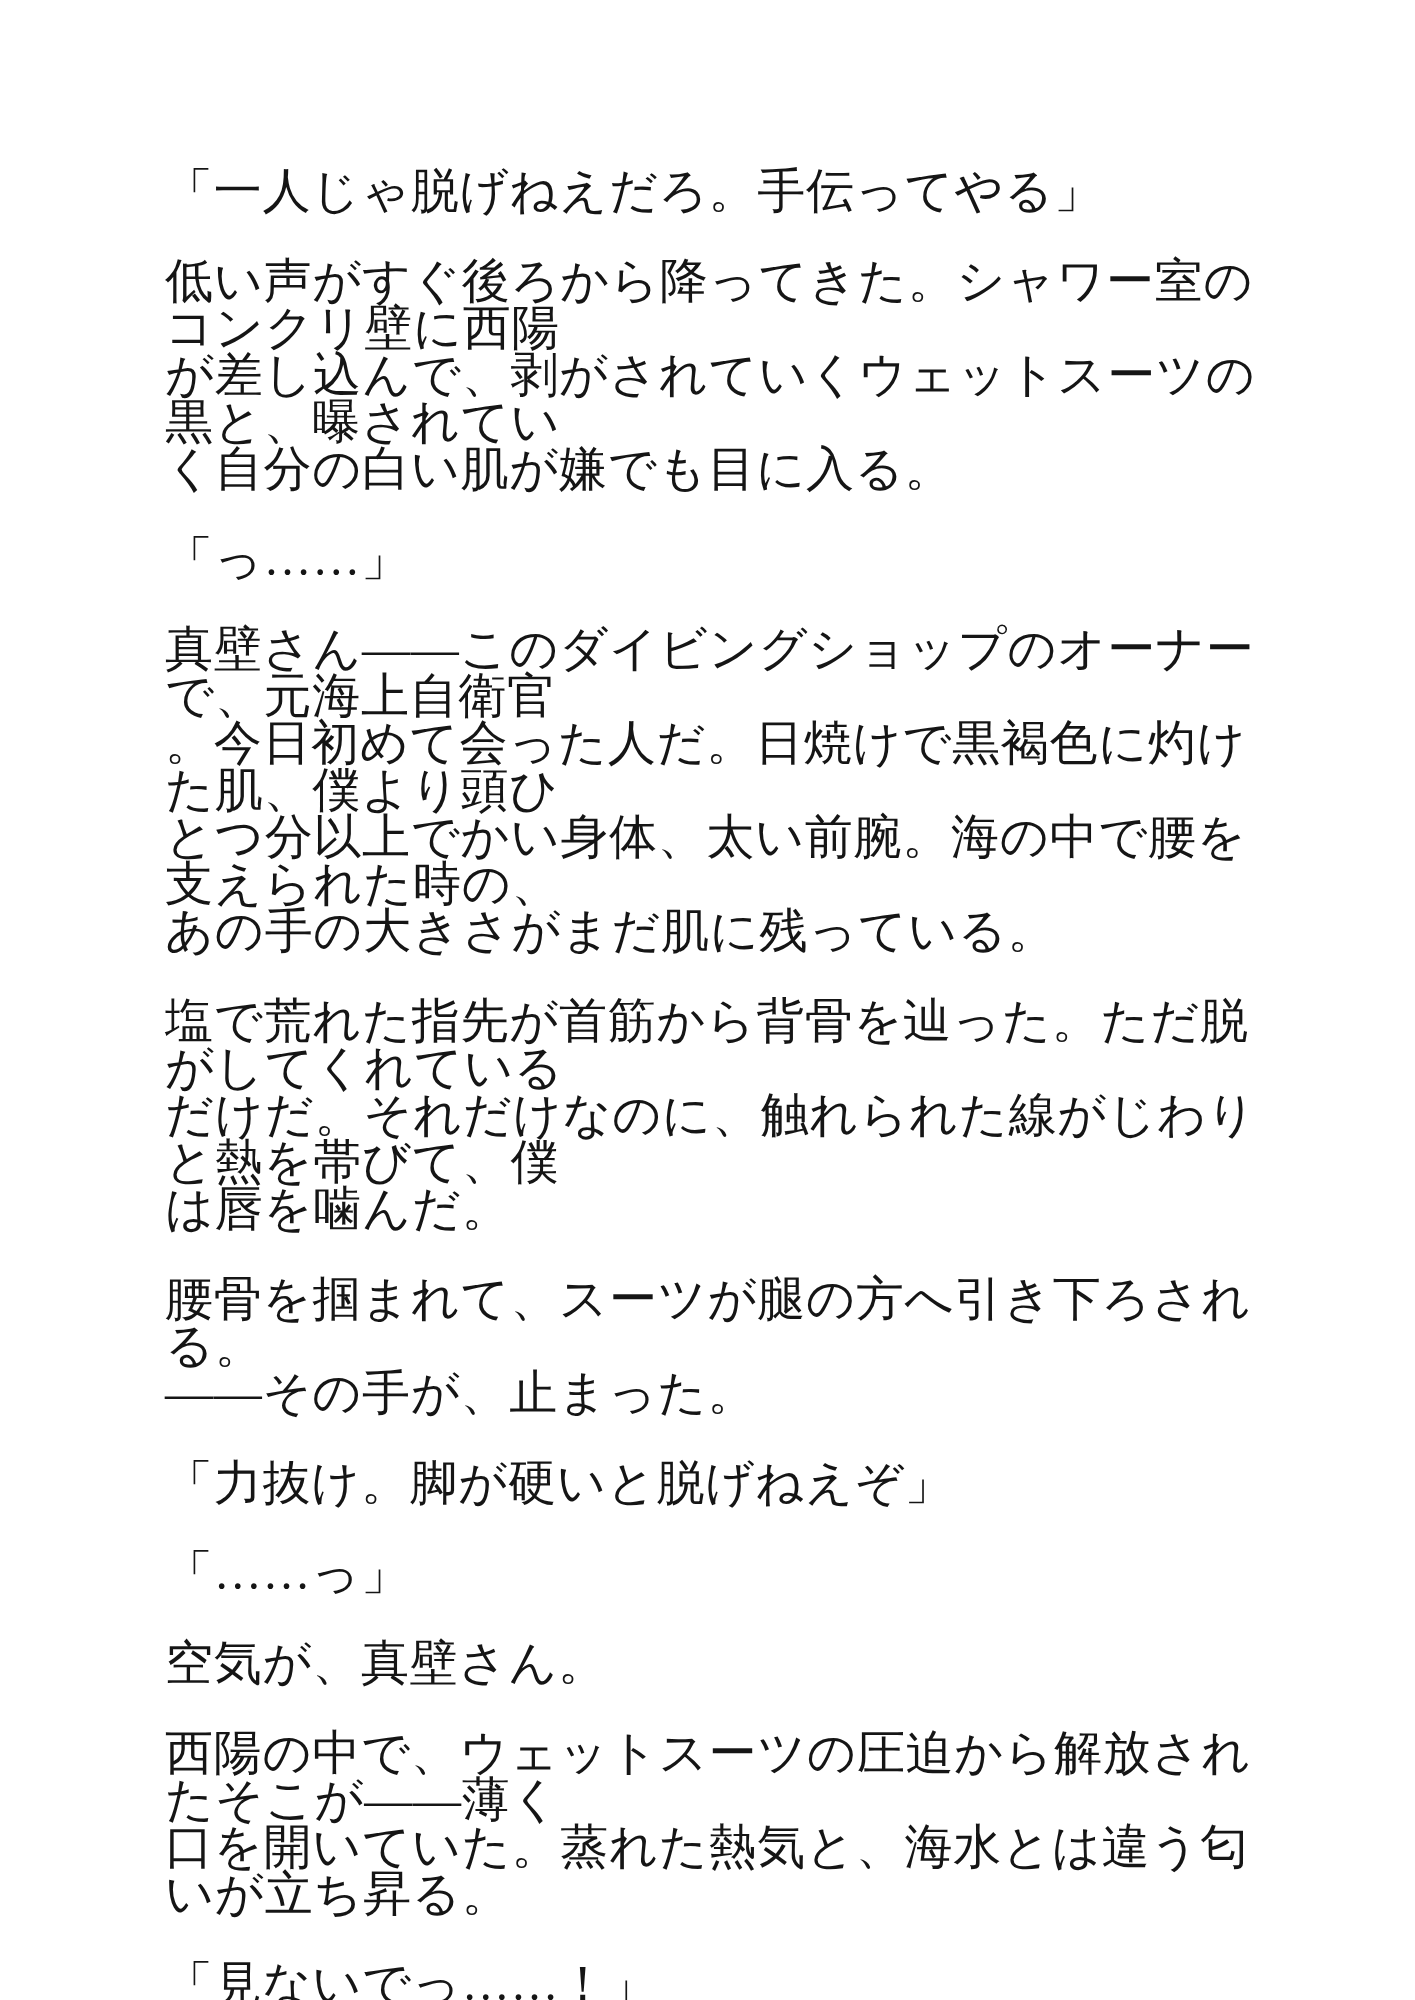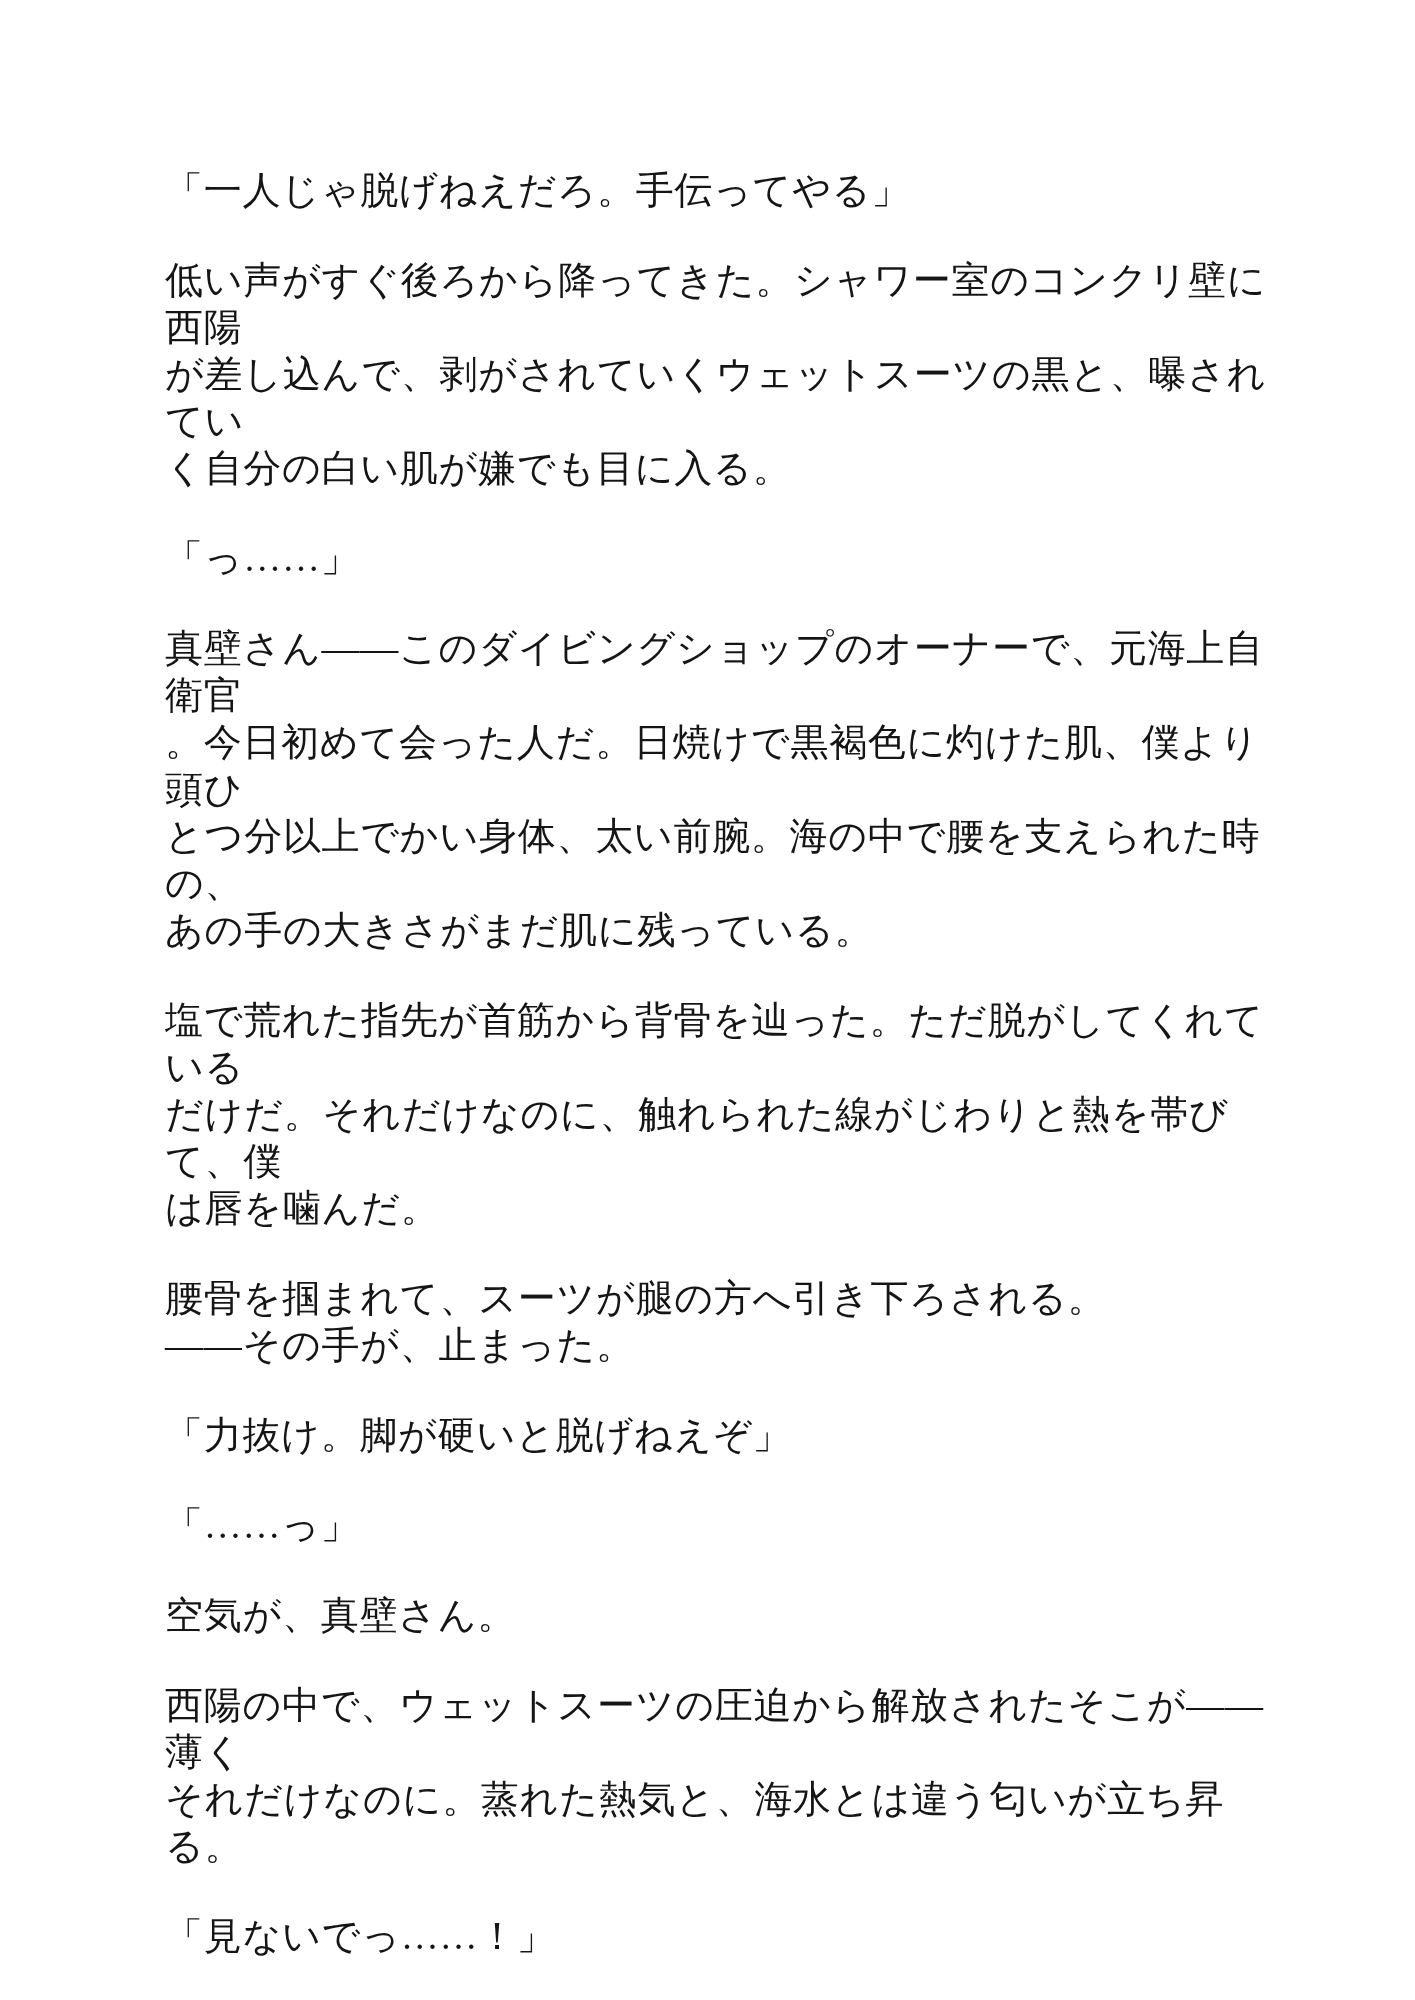--- a/index.html
+++ b/index.html
@@ -17,21 +17,21 @@
     color: #151515;
   }
   .content {
     position: absolute;
     left: 165px;
     top: 167px;
     width: 1115px;
   }
   .para {
     margin: 0 0 43px 0;
-    font-size: 38px;
+    font-size: 48px;
     line-height: 47px;
     letter-spacing: 0.7px;
     white-space: pre-line;
     text-align: left;
     font-weight: 400;
   }
 </style>
 </head>
 <body>
 
@@ -48,17 +48,17 @@
 あの手の大きさがまだ肌に残っている。</p>
     <p class="para">塩で荒れた指先が首筋から背骨を辿った。ただ脱がしてくれている
 だけだ。それだけなのに、触れられた線がじわりと熱を帯びて、僕
 は唇を噛んだ。</p>
     <p class="para">腰骨を掴まれて、スーツが腿の方へ引き下ろされる。
 ――その手が、止まった。</p>
     <p class="para">「力抜け。脚が硬いと脱げねえぞ」</p>
     <p class="para">「……っ」</p>
     <p class="para">空気が、真壁さん。</p>
     <p class="para">西陽の中で、ウェットスーツの圧迫から解放されたそこが――薄く
-それだけなのに。蒸れた熱気と、海水とは違う匂いが立ち昇る。</p>
+口を開いていた。蒸れた熱気と、海水とは違う匂いが立ち昇る。</p>
     <p class="para">「見ないでっ……！」</p>
 
   </div>
 </div>
 
 </body></html>

